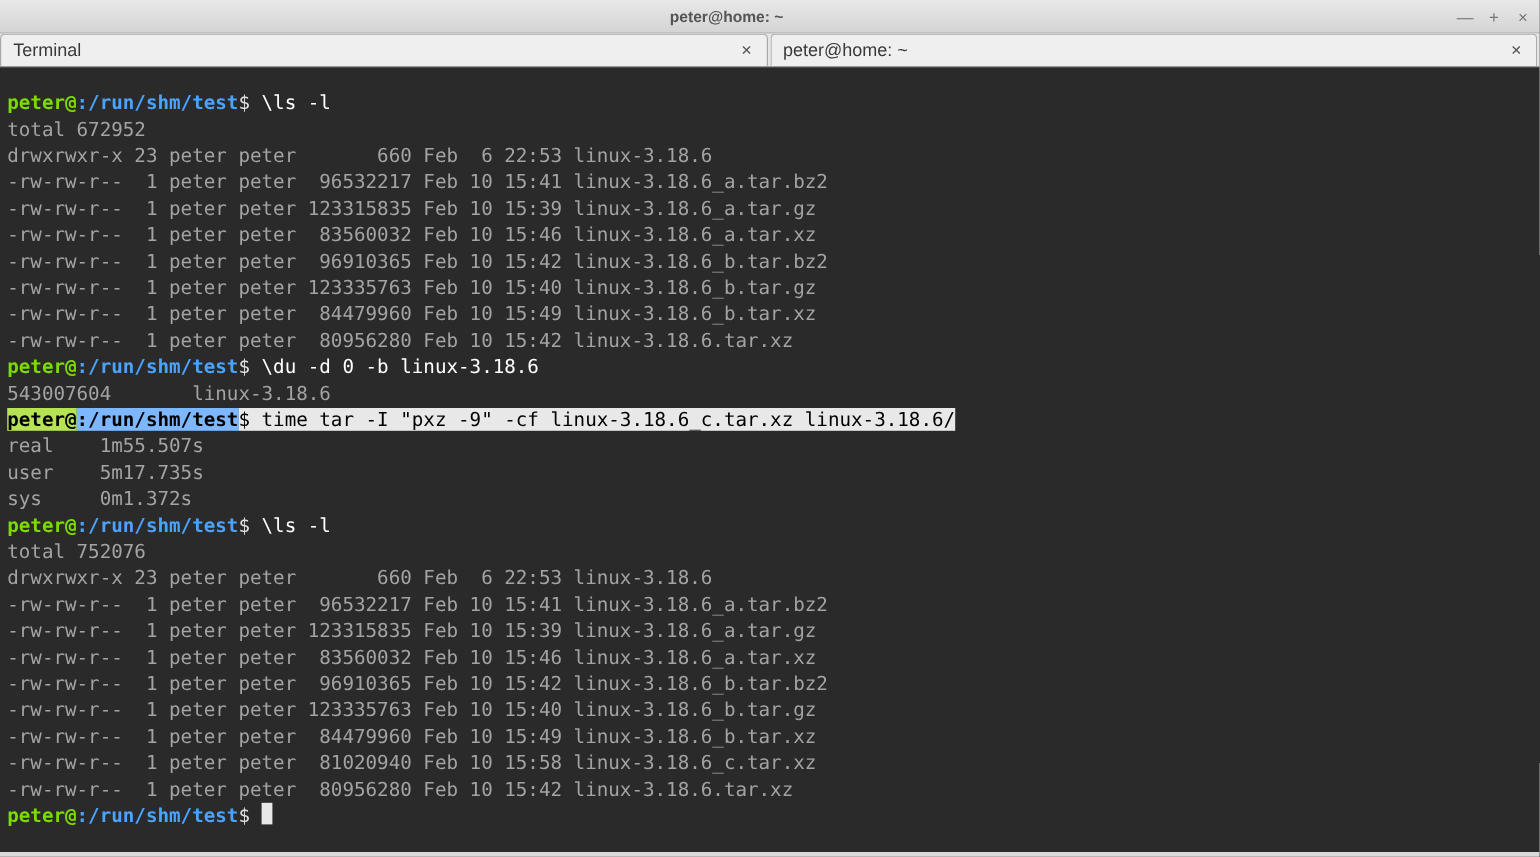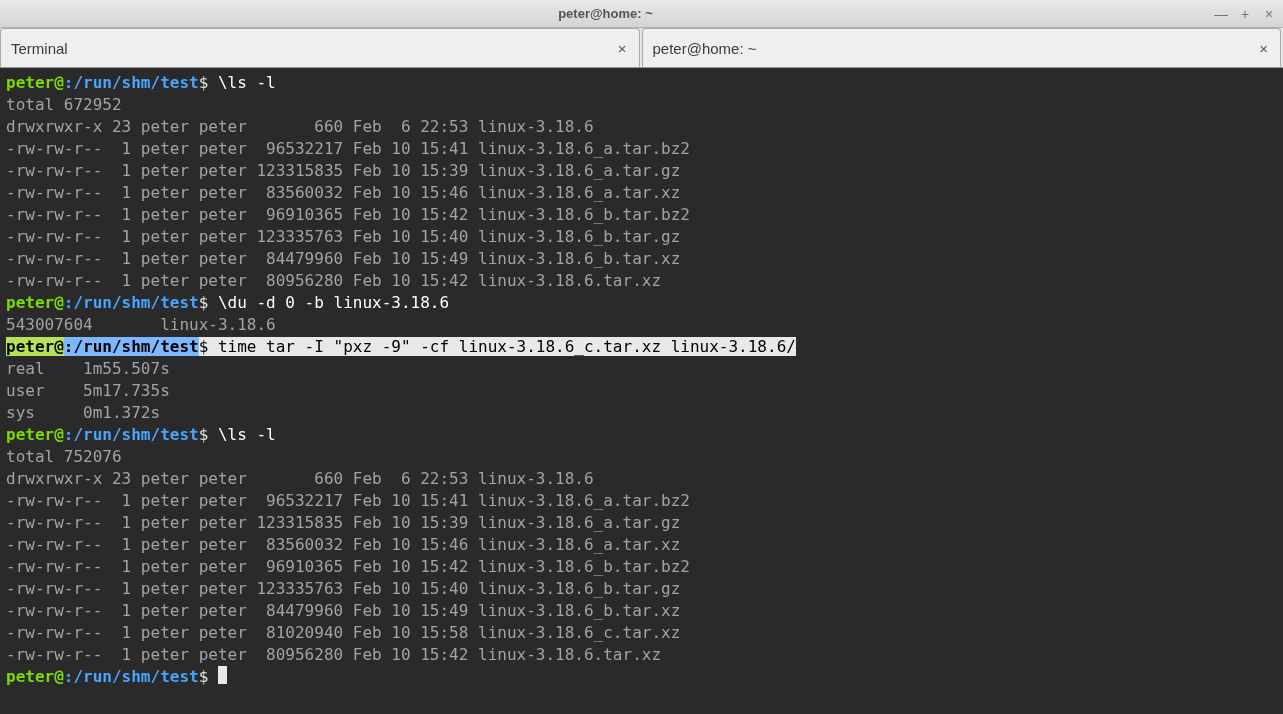--- a/index.html
+++ b/index.html
@@ -17,21 +17,21 @@
     font-size: 13px;
   }
   .titlebar .title { flex: 1; text-align: center; font-weight: 600; }
   .titlebar .win-btn {
     width: 16px; height: 16px; margin-left: 8px;
     display: flex; align-items: center; justify-content: center;
     color: #777; font-size: 14px; line-height: 1;
   }
 
   .tabbar {
-    height: 40px;
+    height: 28px;
     background: #e6e6e6;
     display: flex;
     align-items: stretch;
     border-bottom: 1px solid #999;
   }
   .tab {
     flex: 1;
     display: flex;
     align-items: center;
     padding: 0 10px;
@@ -45,21 +45,21 @@
   }
   .tab .tab-label { flex: 1; white-space: nowrap; overflow: hidden; text-overflow: ellipsis; }
   .tab .tab-close { font-size: 15px; color: #555; padding: 0 2px; }
 
   .terminal {
     background: #2a2a2a;
     color: #e0e0e0;
     font-family: "DejaVu Sans Mono", "Liberation Mono", monospace;
     font-size: 16px;
     line-height: 22px;
-    padding: 4px 6px;
+    padding: 19px 6px;
     height: calc(714px - 28px - 32px);
     white-space: pre;
     overflow: hidden;
     position: relative;
   }
   .prompt-user { color: #7cdc00; font-weight: bold; }
   .prompt-path { color: #4aa3ff; font-weight: bold; }
   .prompt-dollar { color: #e0e0e0; }
   .cmd { color: #ffffff; }
   .out { color: #a3a3a3; }

